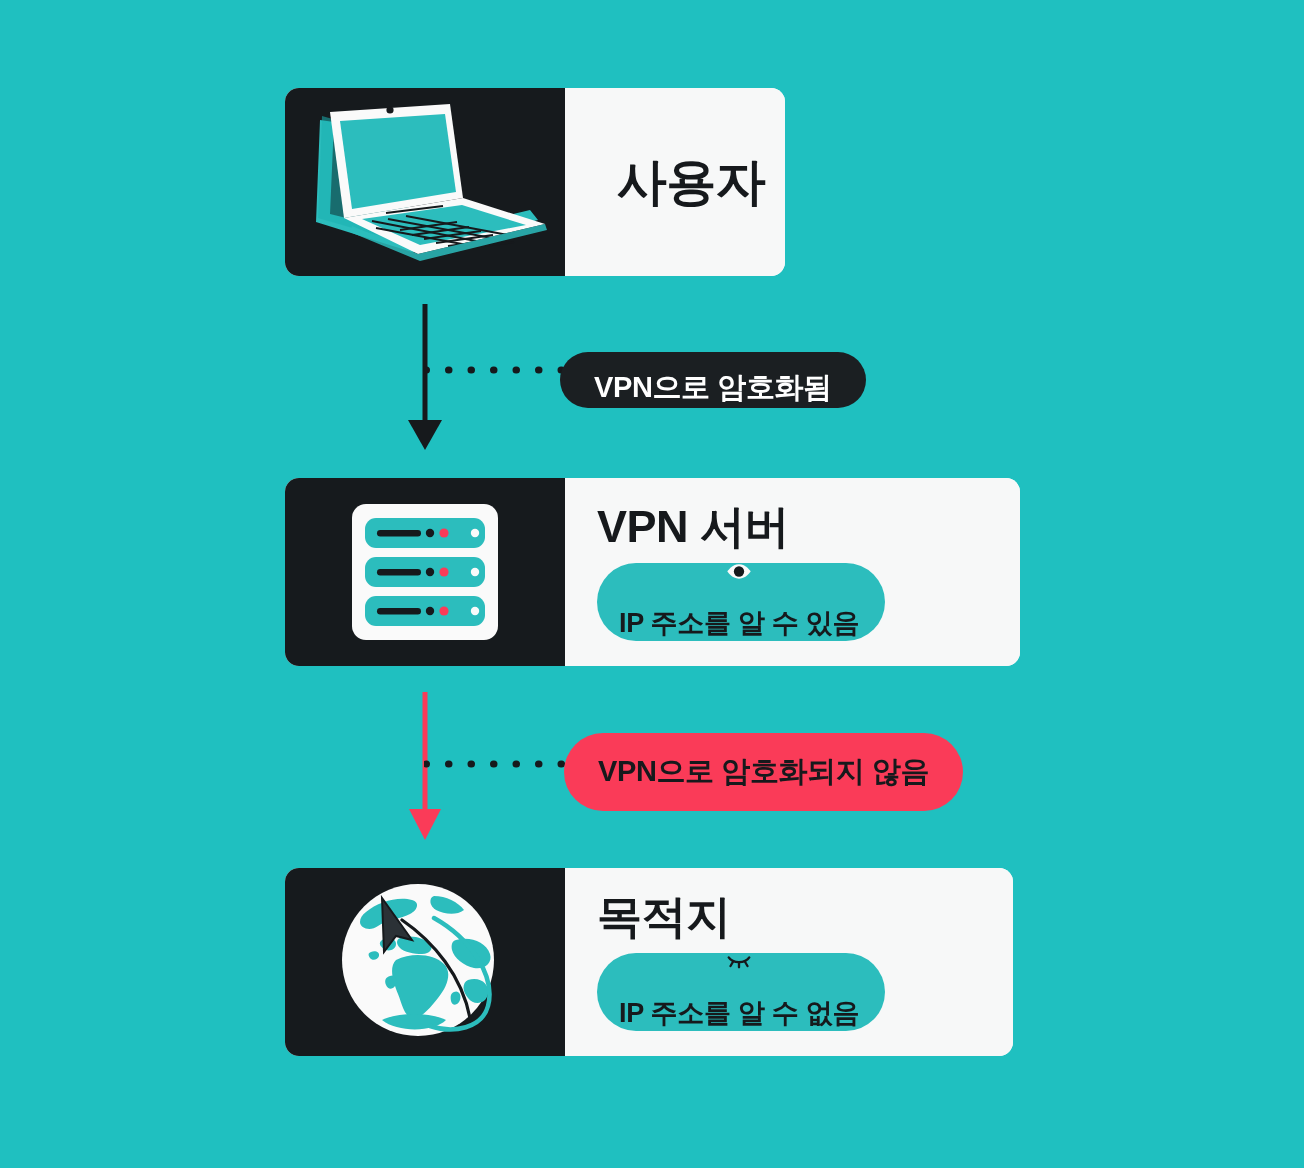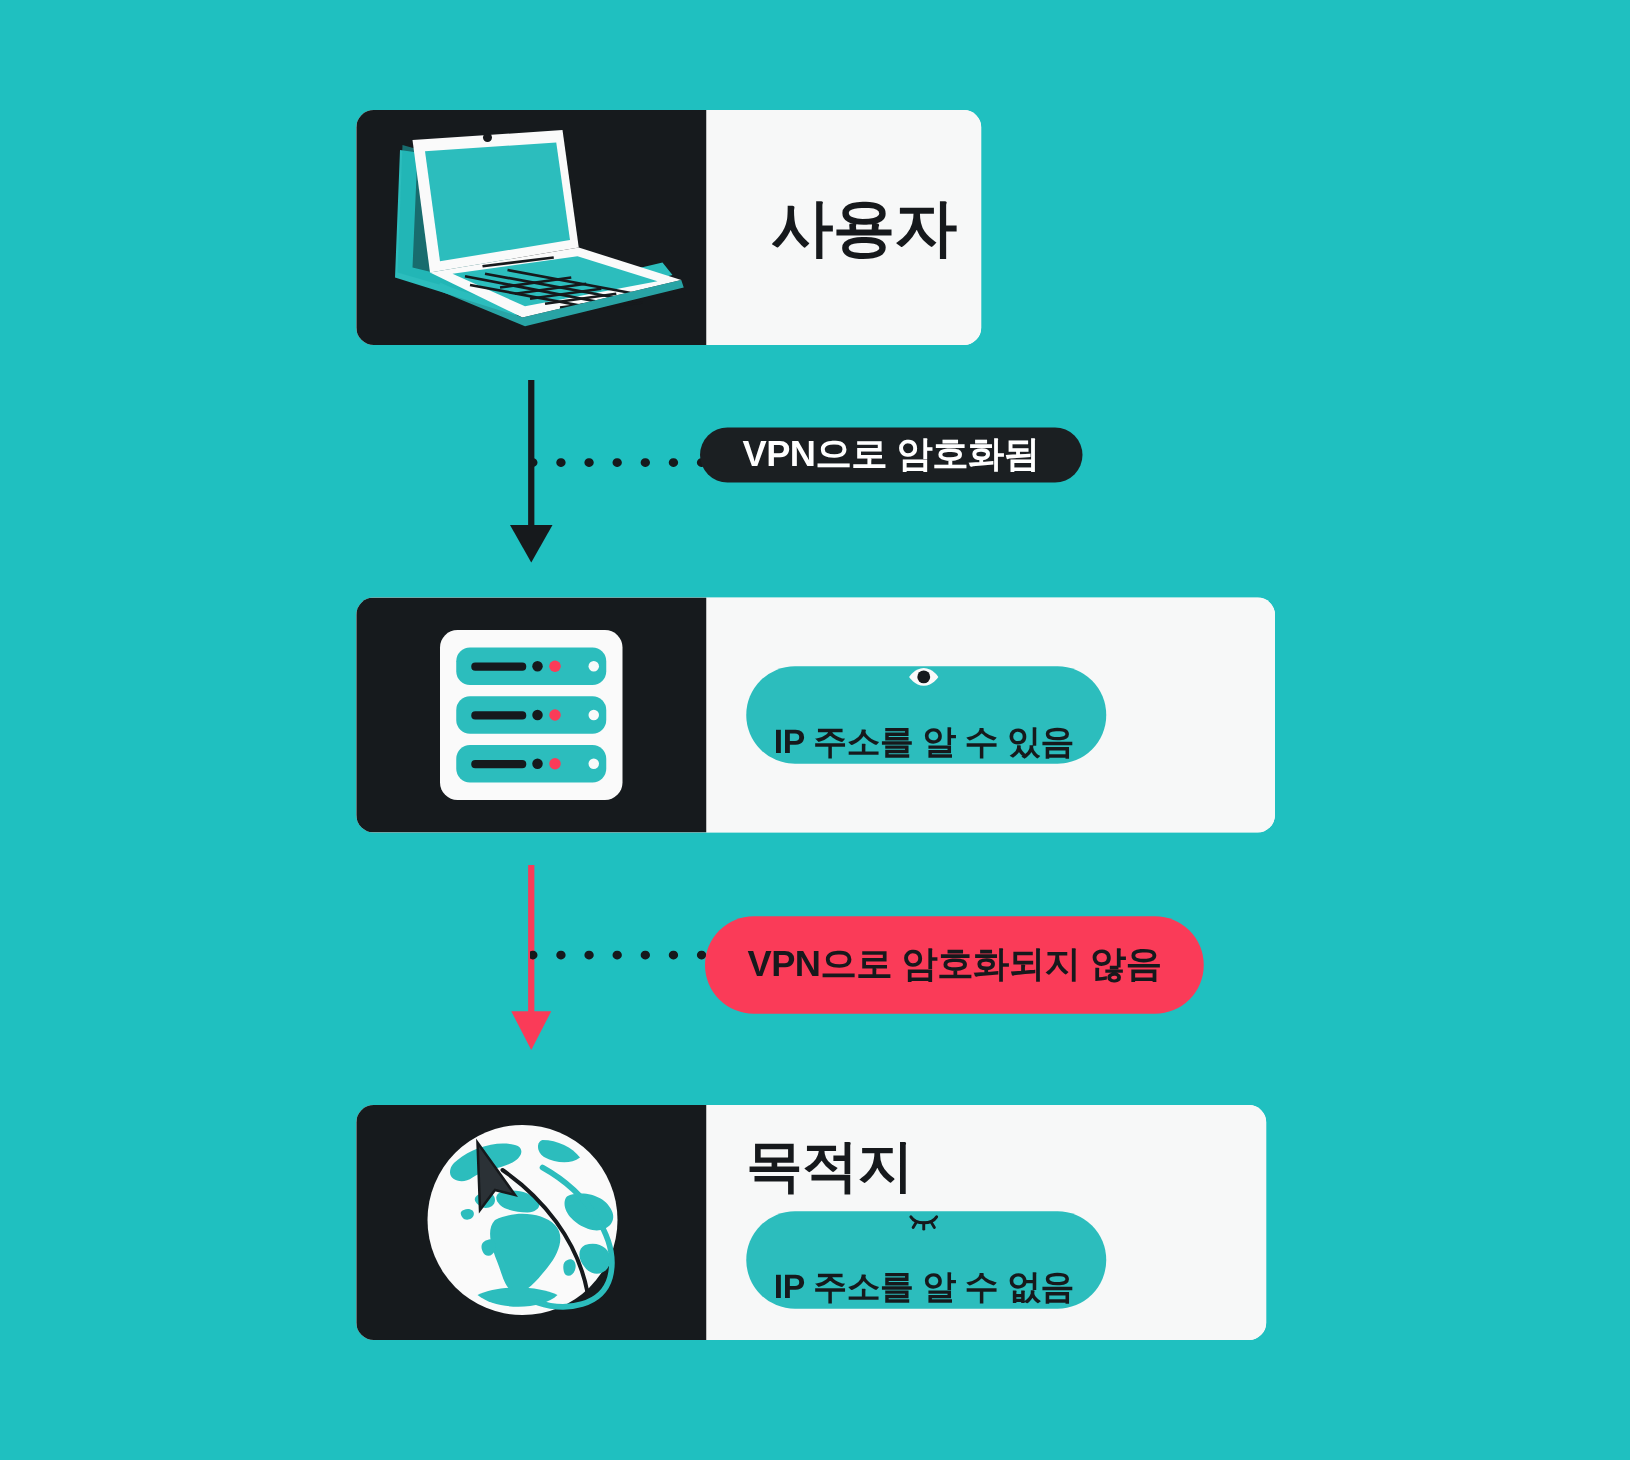--- a/index.html
+++ b/index.html
@@ -47,21 +47,21 @@
   
   #card-user       { left: 285px; top: 88px;  width: 500px; height: 188px; }
   #card-user .card-icon { width: 280px; }
   #card-user .card-body { justify-content: center; padding-left: 32px; align-items: center; }
 
   
   #card-vpn        { left: 285px; top: 478px; width: 735px; height: 188px; }
   #card-vpn .card-icon  { width: 280px; }
 
   
-  #card-dest       { left: 285px; top: 868px; width: 728px; height: 188px; margin-top: 16px; }
+  #card-dest       { left: 285px; top: 868px; width: 728px; height: 188px; }
   #card-dest .card-icon { width: 280px; }
 
   .card-title {
     font-size: 46px;
     font-weight: 700;
     color: #16191C;
     letter-spacing: -0.5px;
     line-height: 1.05;
   }
   #card-user .card-title { font-size: 50px; }
@@ -99,23 +99,24 @@
   .edge-pill {
     position: absolute;
     display: flex;
     align-items: center;
     justify-content: center;
     border-radius: 40px;
     white-space: nowrap;
     padding: 0 34px;
   }
   #pill-encrypted {
-    left: 560px; top: 342px;
-    height: 44px;
+    left: 560px; top: 352px;
+    height: 56px;
     background: #1B1F22;
+    align-items: flex-end;
   }
   #pill-encrypted .pill-label {
     color: #FFFFFF;
     font-size: 29px;
     font-weight: 700;
     letter-spacing: -0.4px;
   }
   #pill-not-encrypted {
     left: 564px; top: 733px;
     height: 78px;
@@ -210,20 +211,21 @@
         <circle cx="125" cy="70" r="4.2" fill="#FAFAFA"></circle>
 
         <rect x="15" y="94" width="120" height="30" rx="11" fill="#2CBDBD"></rect>
         <rect x="27" y="106" width="44" height="6.5" rx="3.2" fill="#16191C"></rect>
         <circle cx="80" cy="109" r="4.2" fill="#16191C"></circle>
         <circle cx="94" cy="109" r="4.6" fill="#FA3B58"></circle>
         <circle cx="125" cy="109" r="4.2" fill="#FAFAFA"></circle>
       </svg>
     </div>
     <div class="card-body">
+      <div class="card-title">VPN 서버</div>
       <div class="status-badge">
         <svg width="56" height="38" viewBox="0 0 56 38">
           <path d="M28 3 C44 3 54 19 54 19 C54 19 44 35 28 35 C12 35 2 19 2 19 C2 19 12 3 28 3 Z" fill="#FAFAFA"></path>
           <circle cx="28" cy="19" r="11.5" fill="#16191C"></circle>
         </svg>
         <span class="badge-label">IP 주소를 알 수 있음</span>
       </div>
     </div>
   </div>
 

